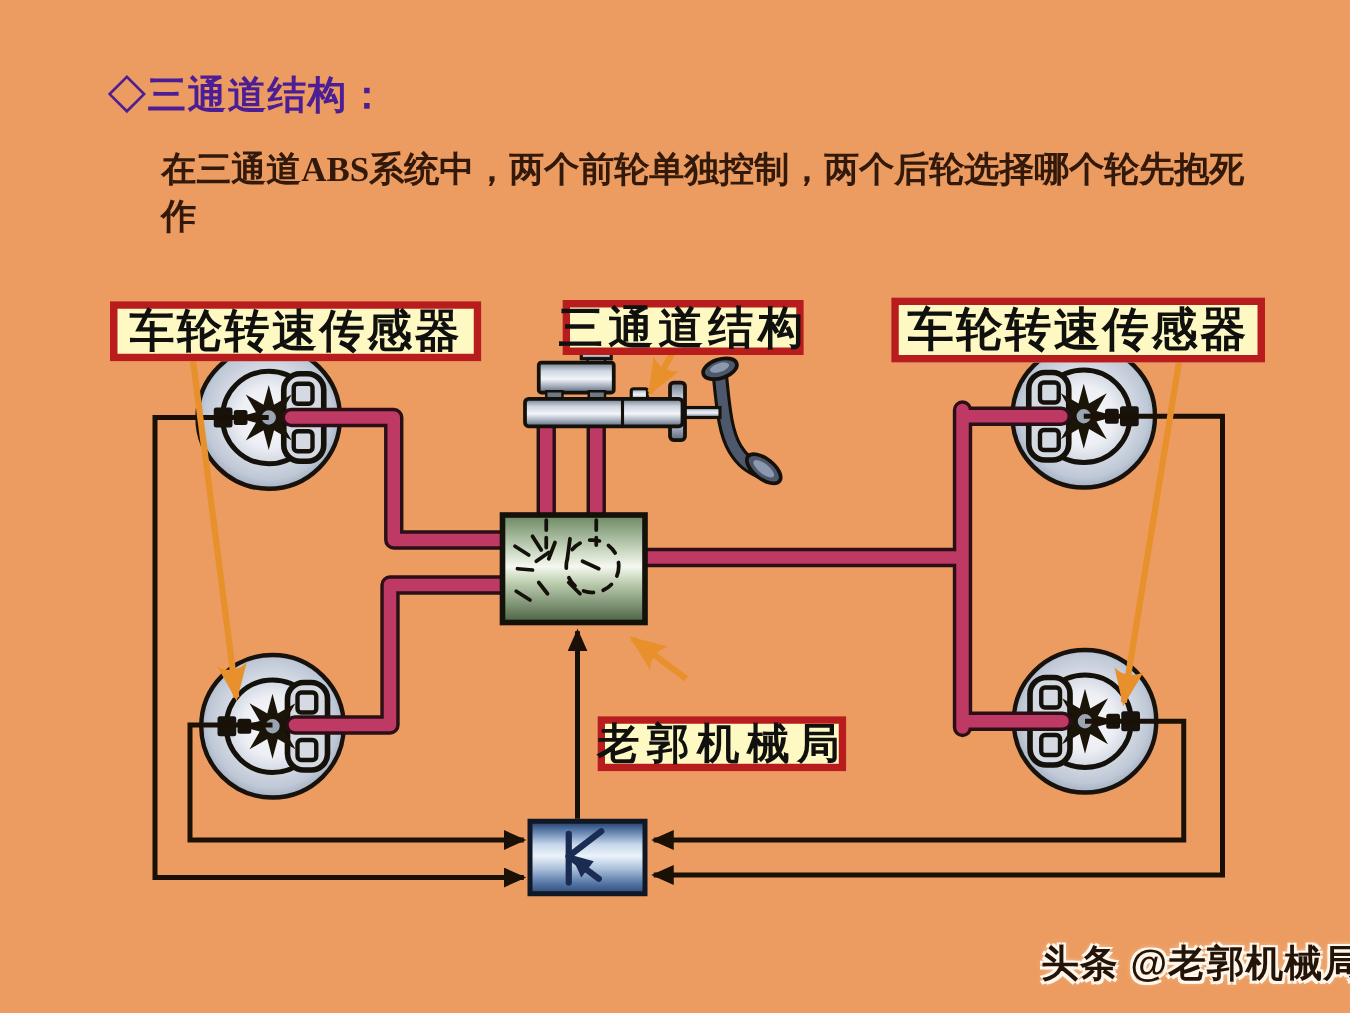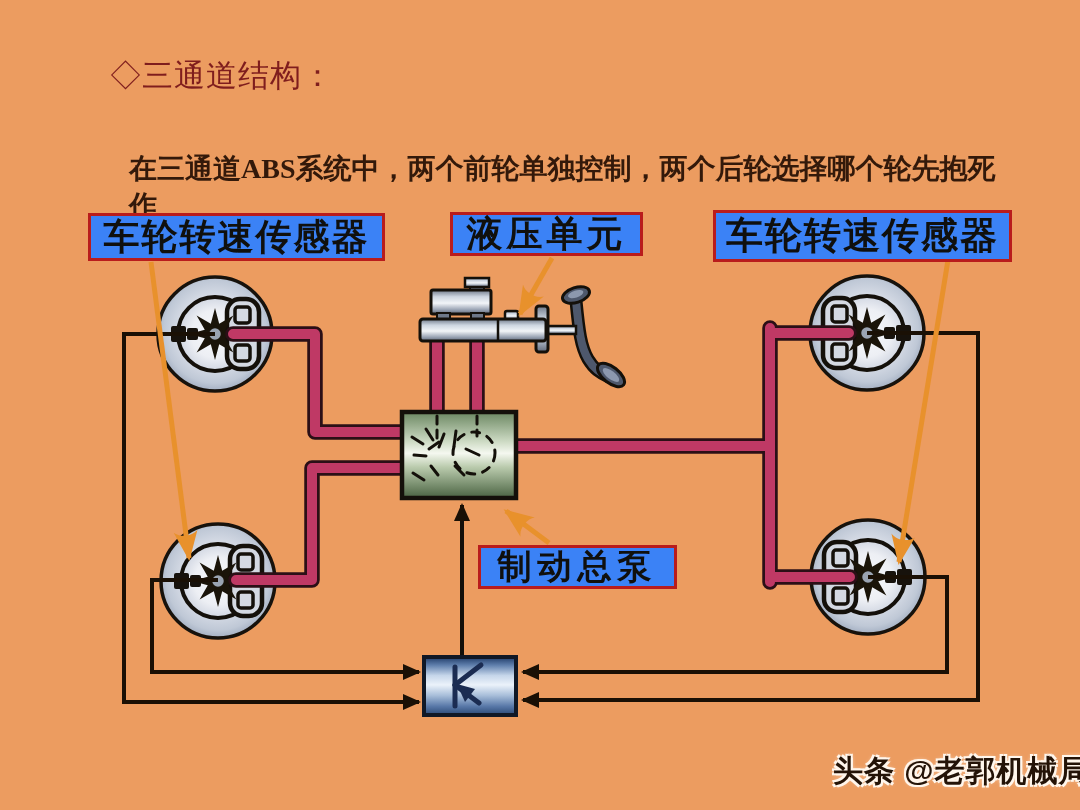--- a/index.html
+++ b/index.html
@@ -6,34 +6,35 @@
   body{
     width:1080px;height:810px;
     background:#EC9C60;
     font-family:"Liberation Sans", sans-serif;
     position:relative;overflow:hidden;
   }
   .stage{position:absolute;left:0;top:0;width:1080px;height:810px;}
   svg.diagram{position:absolute;left:0;top:0;}
   .title{
     position:absolute;left:86px;top:55px;
-    font-size:31px;font-weight:400;color:#7f1d1d;letter-spacing:1px;margin-left:24px;
+    font-size:31px;font-weight:700;color:#4c1d95;letter-spacing:1px;
   }
   .para{
     position:absolute;left:63px;top:118px;width:960px;
     font-size:28px;font-weight:600;color:#33190A;line-height:37px;
     font-family:"Liberation Serif", serif;
   }
-  .para .l1{padding-left:66px;margin-top:32px;}
+  .para .l1{padding-left:66px;}
   .callout{
     position:absolute;
-    background:#3b82f6;border:3px solid #b91c1c;
+    background:#fef9c3;border:6px solid #b91c1c;
     display:flex;align-items:center;justify-content:center;
     color:#10100E;font-weight:700;box-sizing:border-box;
     white-space:nowrap;
+    margin-top:28px;
   }
   .lbl-sensor-left {left:88px; top:213px;width:297px;height:48px;font-size:36px;letter-spacing:2px;}
   .lbl-master     {left:450px;top:212px;width:193px;height:44px;font-size:36px;letter-spacing:4px;}
   .lbl-sensor-right{left:713px;top:210px;width:299px;height:52px;font-size:37px;letter-spacing:2px;}
   .lbl-hydraulic  {left:478px;top:545px;width:199px;height:44px;font-size:34px;letter-spacing:6px;}
   .lbl-abs{
     position:absolute;left:474px;top:610px;
     font-size:34px;font-weight:700;color:#1A0E04;letter-spacing:2px;white-space:nowrap;
   }
   .watermark{
@@ -192,19 +193,19 @@
   </g>
 </svg>
 
 <div class="title">◇三通道结构：</div>
 
 <div class="para">
   <div class="l1">在三通道ABS系统中，两个前轮单独控制，两个后轮选择哪个轮先抱死作</div>
 </div>
 
 <div class="callout lbl-sensor-left">车轮转速传感器</div>
-<div class="callout lbl-master">液压单元</div>
+<div class="callout lbl-master">三通道结构</div>
 <div class="callout lbl-sensor-right">车轮转速传感器</div>
-<div class="callout lbl-hydraulic">制动总泵</div>
+<div class="callout lbl-hydraulic">老郭机械局</div>
 
 <div class="watermark">头条 @老郭机械局</div>
 
 </div>
 
 </body></html>

